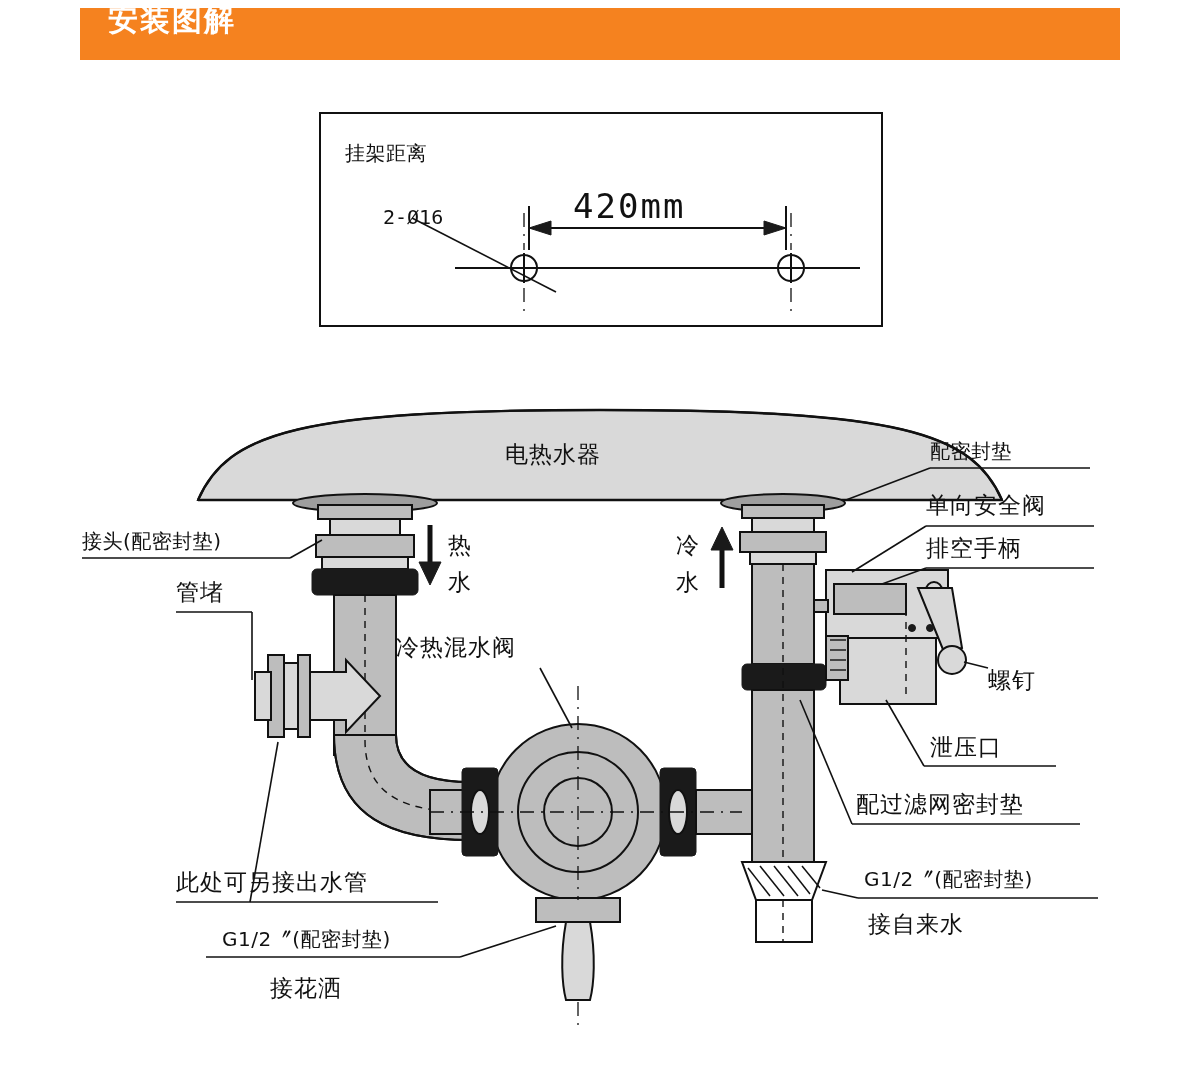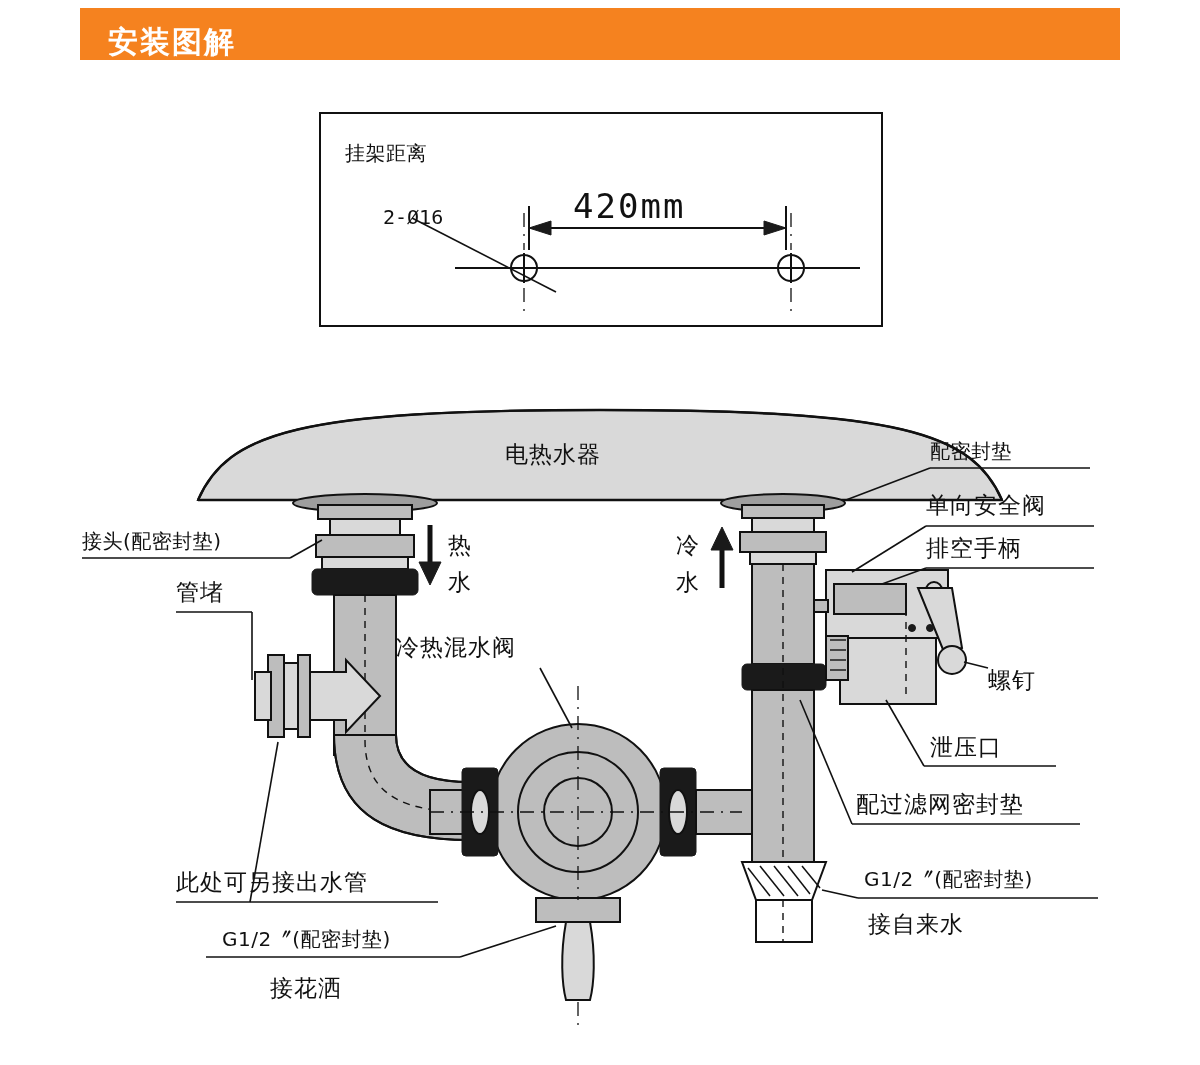--- a/index.html
+++ b/index.html
@@ -21,21 +21,21 @@
     position: absolute;
     left: 80px;
     top: 8px;
     width: 1040px;
     height: 52px;
     background: #f5821f;
   }
   .header-title {
     position: absolute;
     left: 108px;
-    top: 24px;
+    top: 2px;
     font-size: 30px;
     font-weight: bold;
     letter-spacing: 2px;
     color: #ffffff;
     line-height: 36px;
     white-space: nowrap;
   }
 
   
   #diagram {

